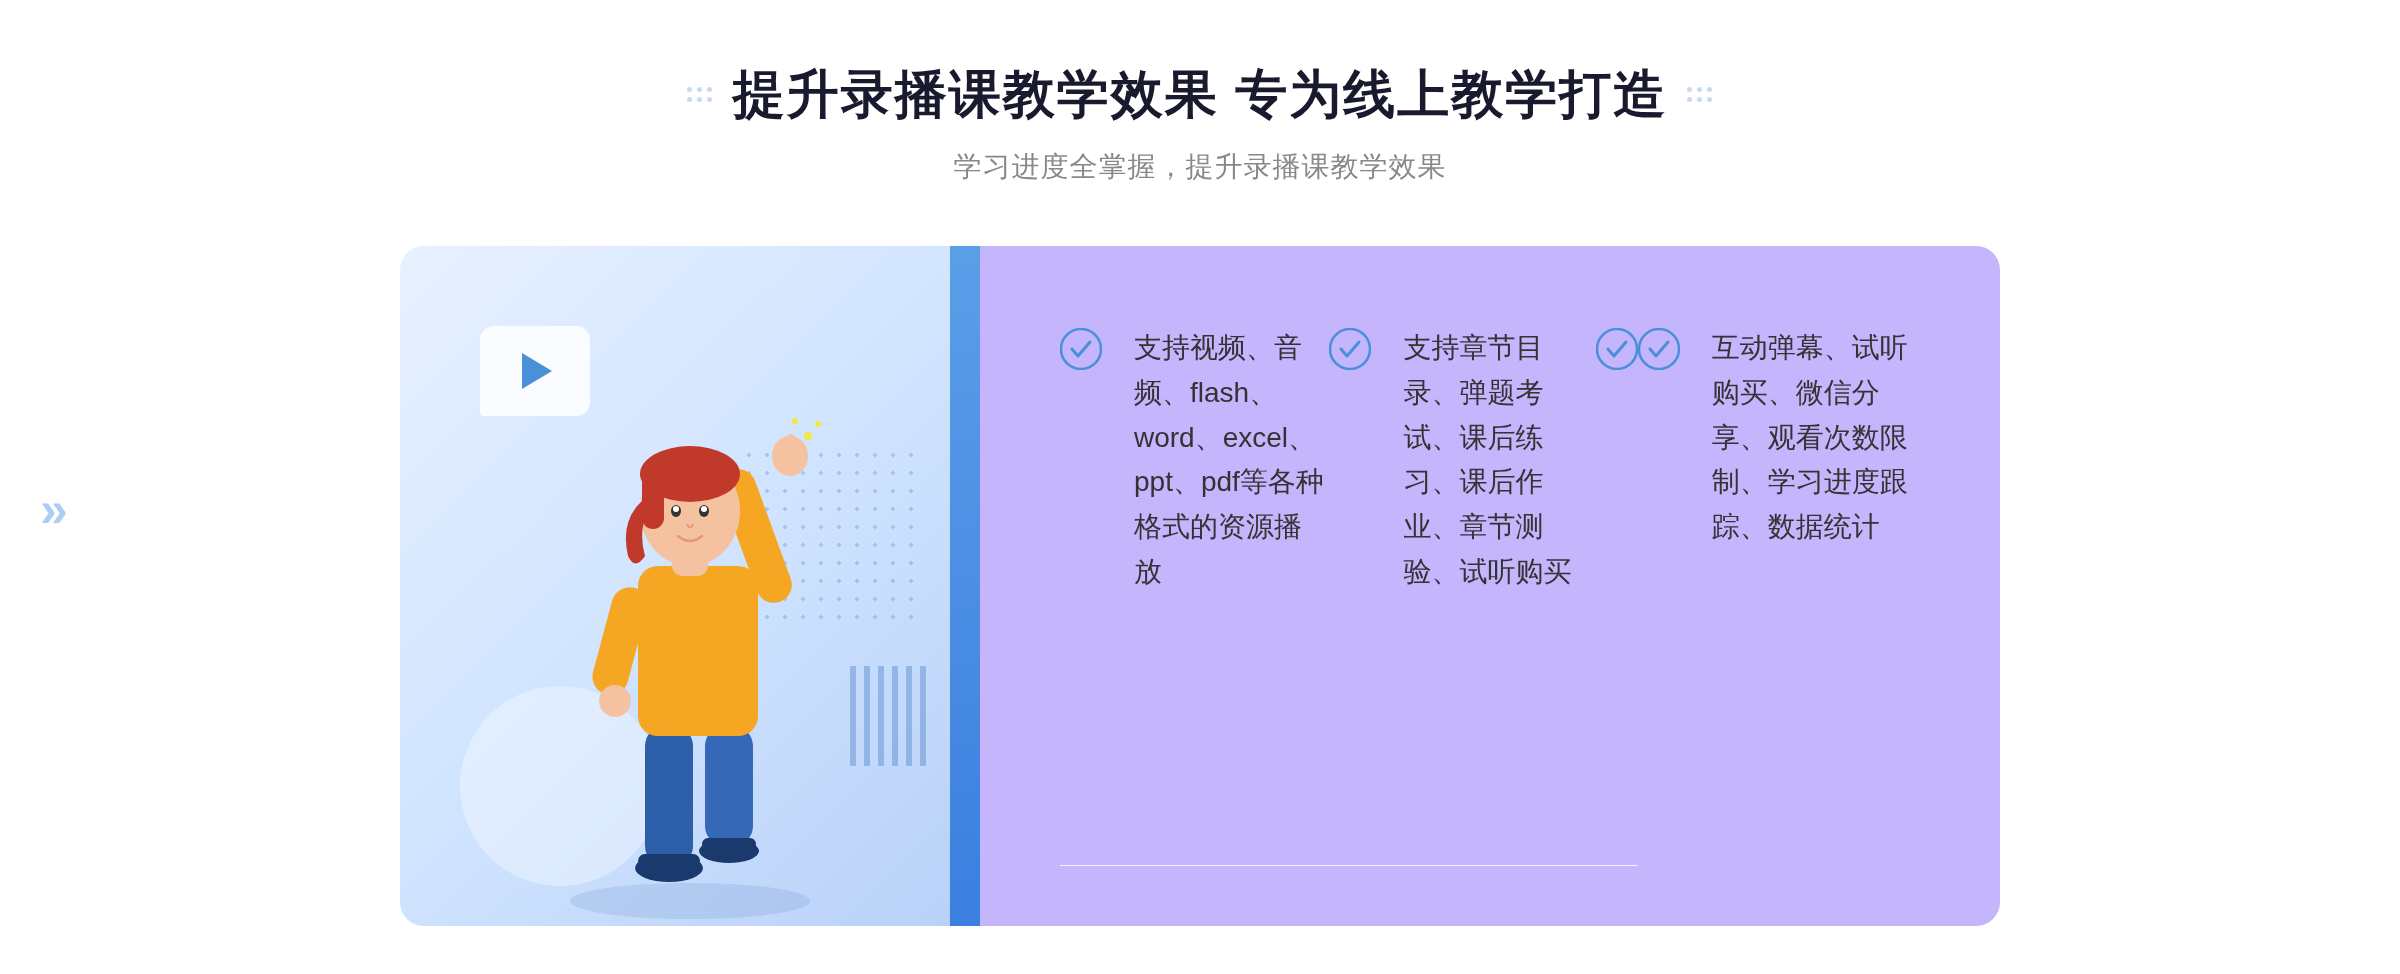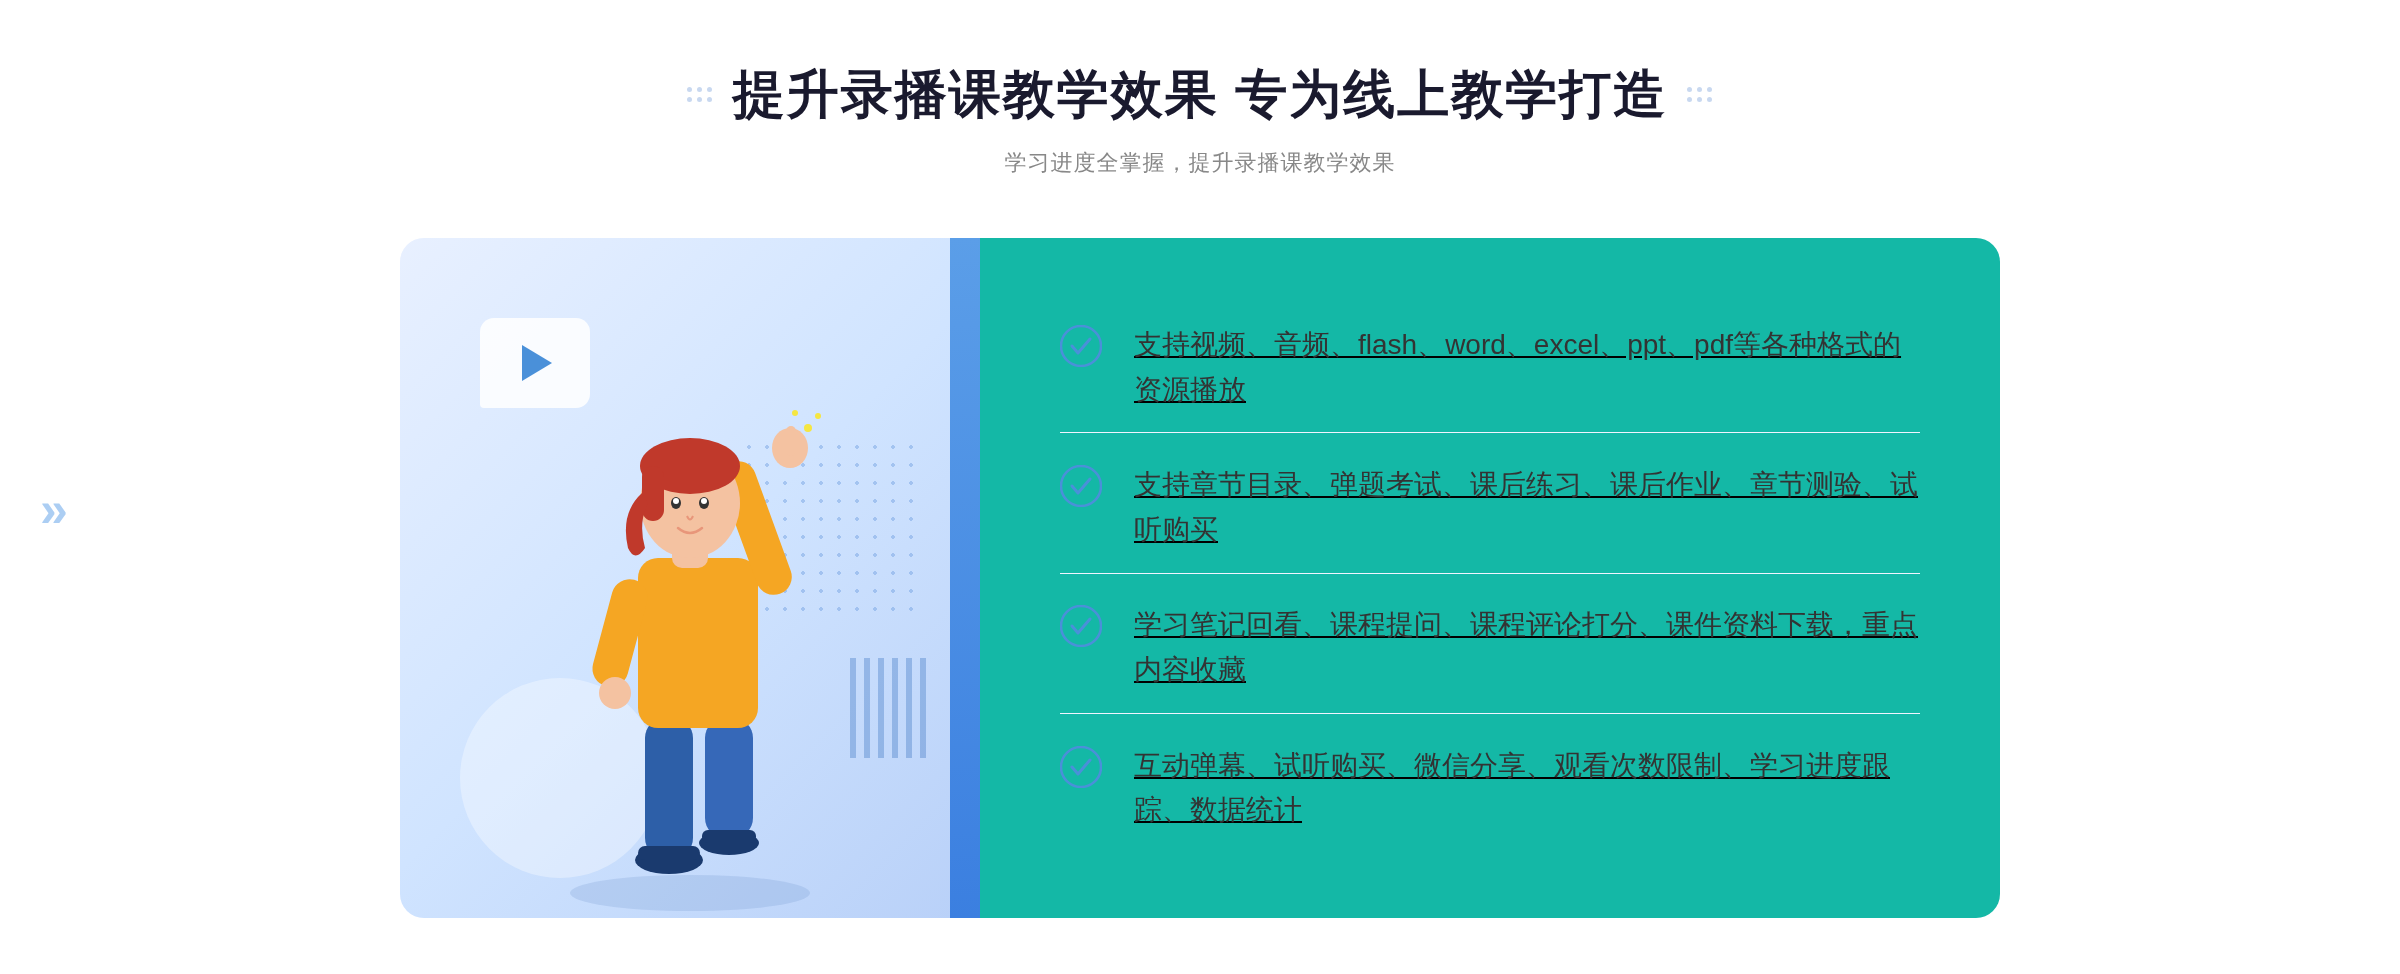--- a/index.html
+++ b/index.html
@@ -71,21 +71,21 @@
     }
 
     .main-title {
       font-size: 52px;
       font-weight: 700;
       color: #1a1a2e;
       letter-spacing: 2px;
     }
 
     .sub-title {
-      font-size: 22px;
+      font-size: 28px;
       color: #888888;
       font-weight: 400;
       letter-spacing: 1px;
     }
 
     
     .content-area {
       display: flex;
       width: 1600px;
       background: #f8f9ff;
@@ -201,27 +201,26 @@
         #4a80c8 0px,
         #4a80c8 6px,
         transparent 6px,
         transparent 14px
       );
     }
 
     
     .right-features {
       flex: 1;
-      background: #14b8a6;
+      background: #c4b5fd;
       border-radius: 0 24px 24px 0;
       padding: 60px 80px;
       display: flex;
-      flex-direction: column;
+      flex-direction: row;
       justify-content: space-around;
-      text-decoration: underline;
     }
 
     .feature-item {
       display: flex;
       align-items: flex-start;
       gap: 32px;
       padding: 20px 0;
       border-bottom: 1px solid #f0f4ff;
     }
 
@@ -386,21 +385,20 @@
         <p class="feature-text">支持章节目录、弹题考试、课后练习、课后作业、章节测验、试听购买</p>
       </div>
 
       <div class="feature-item">
         <div class="check-icon">
           <svg viewBox="0 0 42 42" xmlns="http://www.w3.org/2000/svg">
             <circle cx="21" cy="21" r="20" fill="none" stroke="#4a90d9" stroke-width="2.5"></circle>
             <polyline points="12,21 18,28 30,14" fill="none" stroke="#4a90d9" stroke-width="3" stroke-linecap="round" stroke-linejoin="round"></polyline>
           </svg>
         </div>
-        <p class="feature-text">学习笔记回看、课程提问、课程评论打分、课件资料下载，重点内容收藏</p>
       </div>
 
       <div class="feature-item">
         <div class="check-icon">
           <svg viewBox="0 0 42 42" xmlns="http://www.w3.org/2000/svg">
             <circle cx="21" cy="21" r="20" fill="none" stroke="#4a90d9" stroke-width="2.5"></circle>
             <polyline points="12,21 18,28 30,14" fill="none" stroke="#4a90d9" stroke-width="3" stroke-linecap="round" stroke-linejoin="round"></polyline>
           </svg>
         </div>
         <p class="feature-text">互动弹幕、试听购买、微信分享、观看次数限制、学习进度跟踪、数据统计</p>

